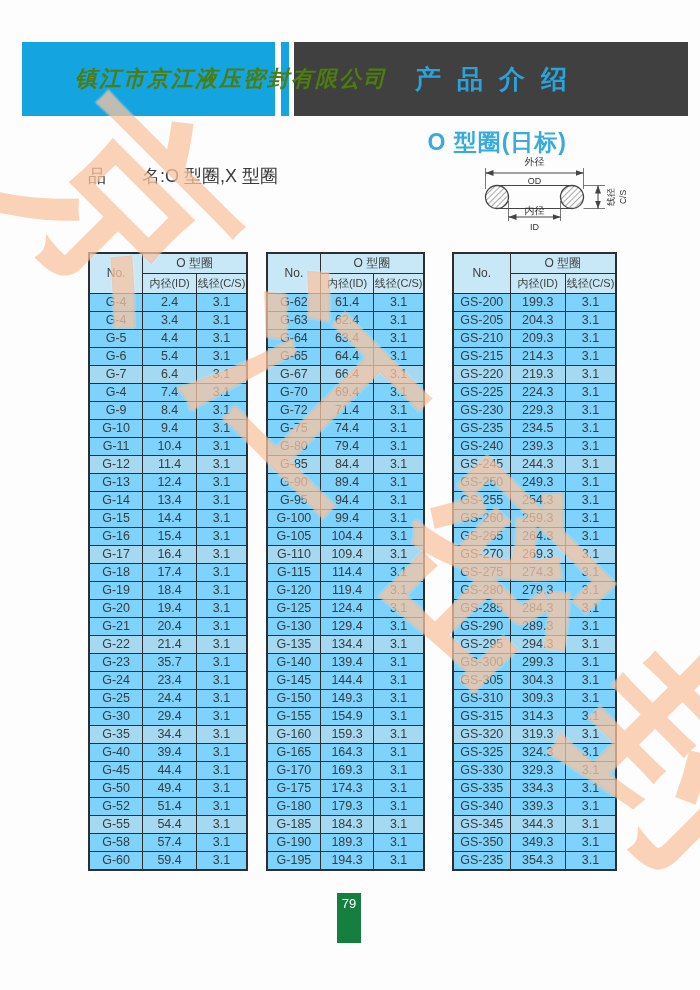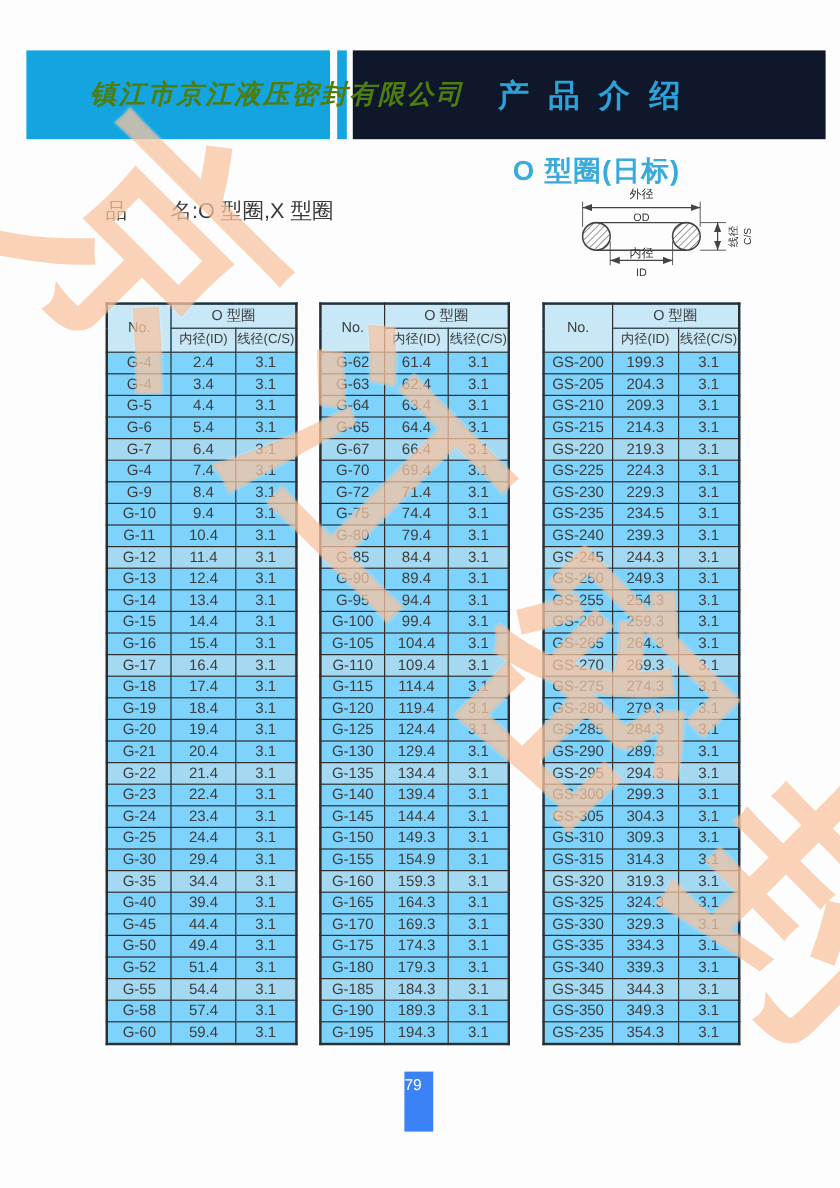--- a/index.html
+++ b/index.html
@@ -3,21 +3,21 @@
 <meta charset="utf-8">
 <style>
   html,body{margin:0;padding:0;}
   body{
     width:700px;height:990px;position:relative;overflow:hidden;
     background:#fdfdfd;font-family:"Liberation Sans", sans-serif;
   }
   
   .hdr-left{position:absolute;left:22px;top:42px;width:253px;height:74px;background:#14a5e0;}
   .hdr-stripe{position:absolute;left:281px;top:42px;width:8px;height:74px;background:#14a5e0;}
-  .hdr-right{position:absolute;left:294px;top:42px;width:394px;height:74px;background:#0f172a;
+  .hdr-right{position:absolute;left:294px;top:42px;width:394px;height:74px;background:#404040;
     display:flex;align-items:center;justify-content:center;}
   .company{
     position:absolute;left:75px;top:42px;height:74px;display:flex;align-items:center;
     z-index:3;font-family:"DejaVu Serif", serif;font-style:italic;font-weight:bold;
     font-size:22px;color:#4d7c0f;letter-spacing:2px;white-space:nowrap;
   }
   .section-title{
     font-family:"DejaVu Serif", serif;font-weight:bold;font-size:26px;
     color:#2ba3da;letter-spacing:16px;padding-left:16px;white-space:nowrap;
   }
@@ -49,21 +49,21 @@
   .watermark{
     position:absolute;left:150px;top:40px;width:1400px;z-index:6;
     transform:rotate(45deg);transform-origin:0 0;pointer-events:none;
     font-family:"DejaVu Serif", serif;font-weight:bold;font-size:205px;
     letter-spacing:55px;color:rgba(242,140,72,0.38);white-space:nowrap;
     text-shadow:0 0 2px rgba(255,255,255,0.6);
   }
   
   .pagebox{
     position:absolute;left:337px;top:893px;width:24px;height:50px;
-    background:#3b82f6;color:#ffffff;font-size:13px;text-align:left;
+    background:#15803d;color:#ffffff;font-size:13px;text-align:center;
     padding-top:3px;box-sizing:border-box;
   }
 </style>
 </head>
 <body>
 
 <div class="hdr-left"></div>
 <div class="hdr-stripe"></div>
 <div class="hdr-right">
   <span class="section-title">产品介绍</span>
@@ -222,21 +222,21 @@
         <td>20.4</td>
         <td>3.1</td>
       </tr>
       <tr class="hl">
         <td>G-22</td>
         <td>21.4</td>
         <td>3.1</td>
       </tr>
       <tr>
         <td>G-23</td>
-        <td>22.4</td>
+        <td>35.7</td>
         <td>3.1</td>
       </tr>
       <tr>
         <td>G-24</td>
         <td>23.4</td>
         <td>3.1</td>
       </tr>
       <tr>
         <td>G-25</td>
         <td>24.4</td>

